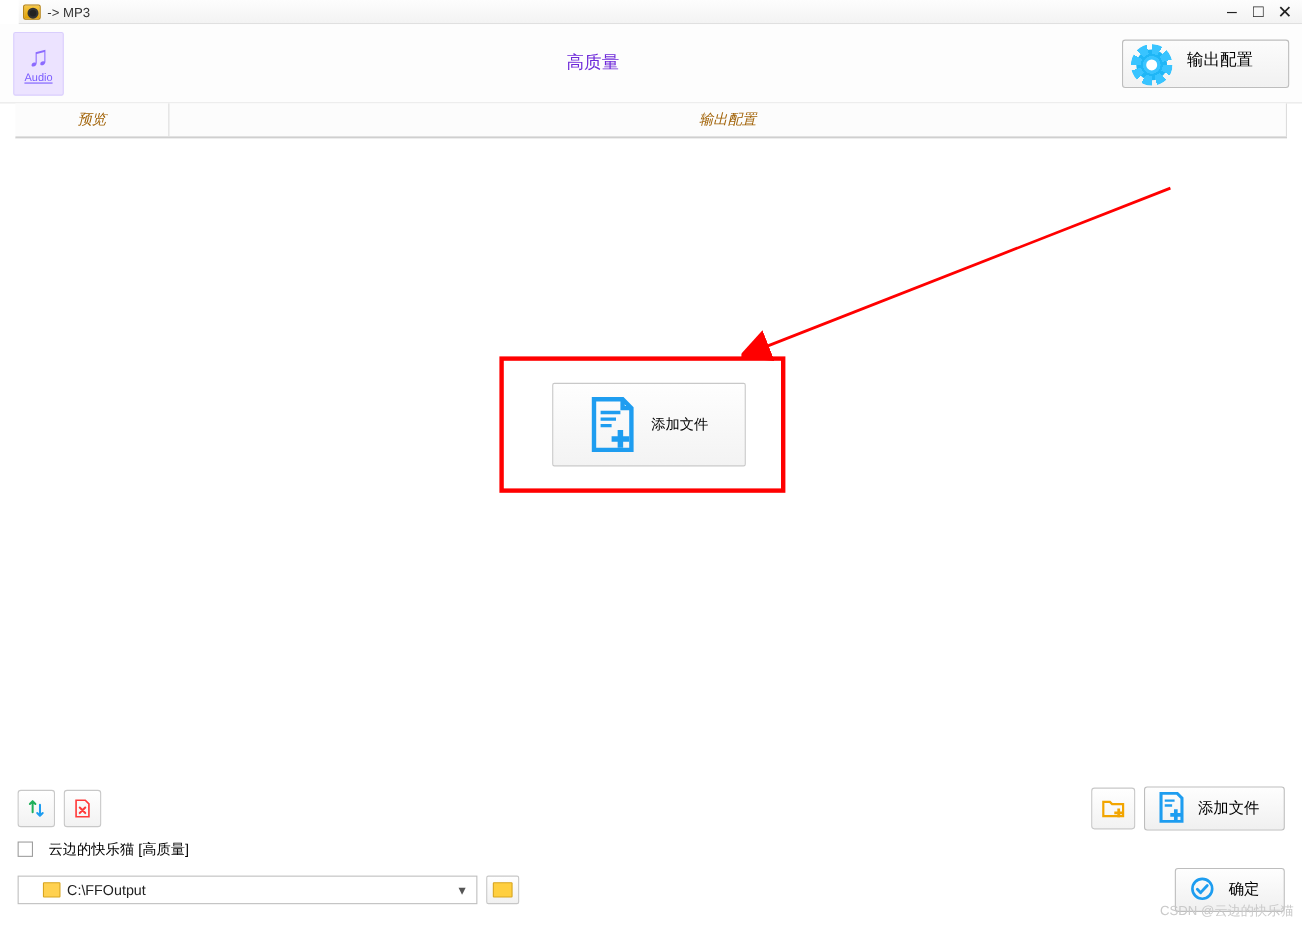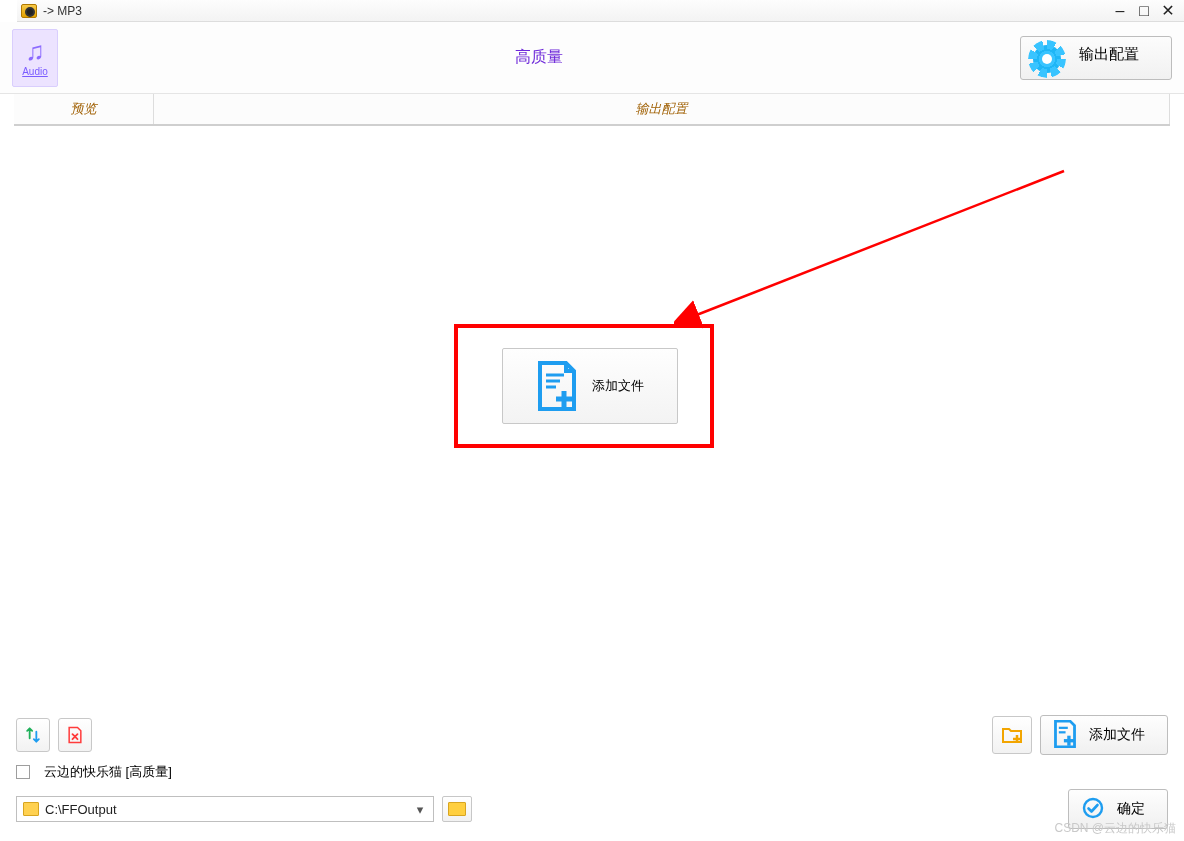--- a/index.html
+++ b/index.html
@@ -168,21 +168,21 @@
   .icon-btn svg { width:20px; height:20px; }
   .icon-btn.lg { width:40px; height:38px; }
   .icon-btn.lg svg { width:24px; height:24px; }
 
   .path-combo {
     flex:0 0 418px;
     height: 26px;
     border:1px solid #bfbfbf;
     background:#fff;
     display:flex; align-items:center;
-    padding:0 4px 0 6px;
+    padding:0 4px 0 22px;
   }
   .path-combo .foldersm {
     width:16px; height:14px; background:#ffd150; border:1px solid #d8a520; margin-right:6px;
     border-radius:1px;
   }
   .path-combo .val { flex:1; font-size:13px; color:#222; }
   .path-combo .dd { width:18px; text-align:center; color:#555; cursor:pointer; }
 
   .checkbox {
     width:14px; height:14px; border:1px solid #9e9e9e; background:#fff;

